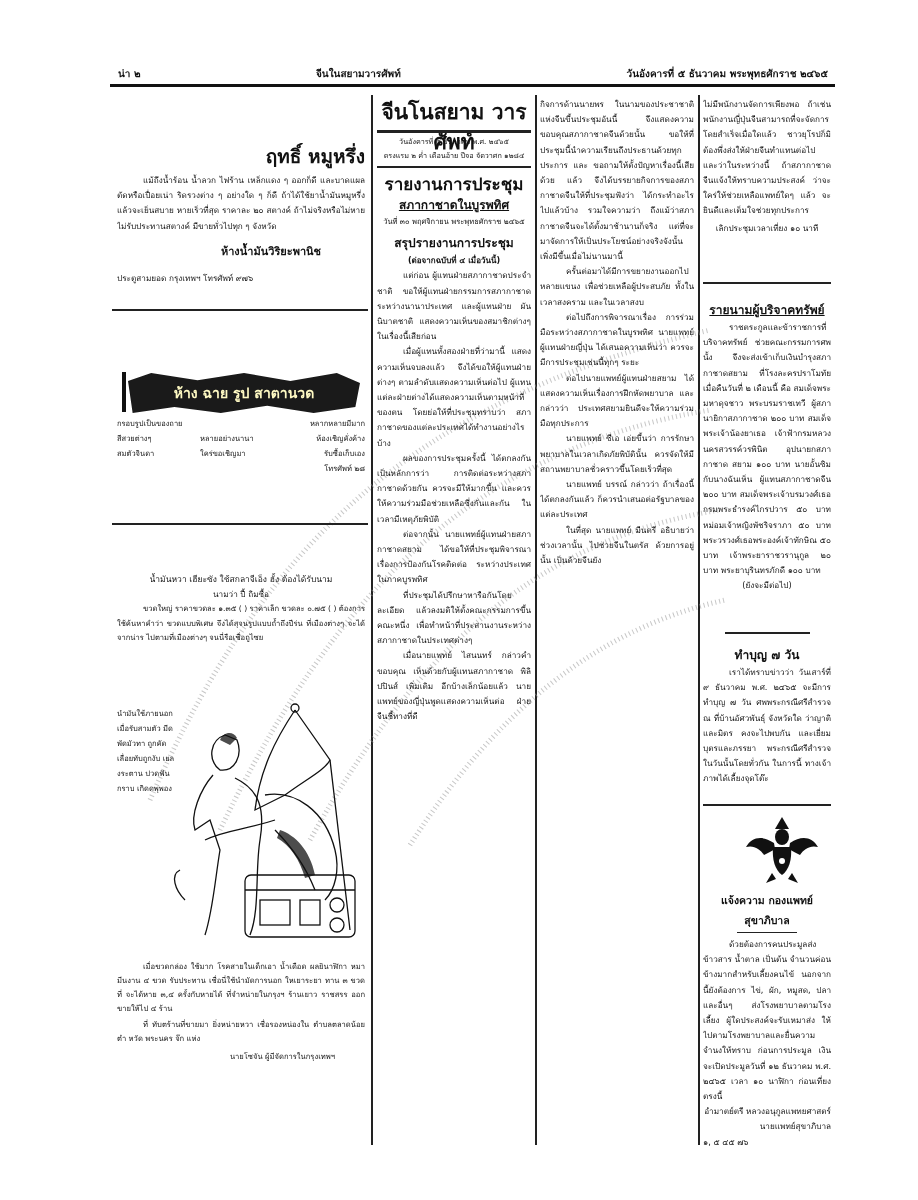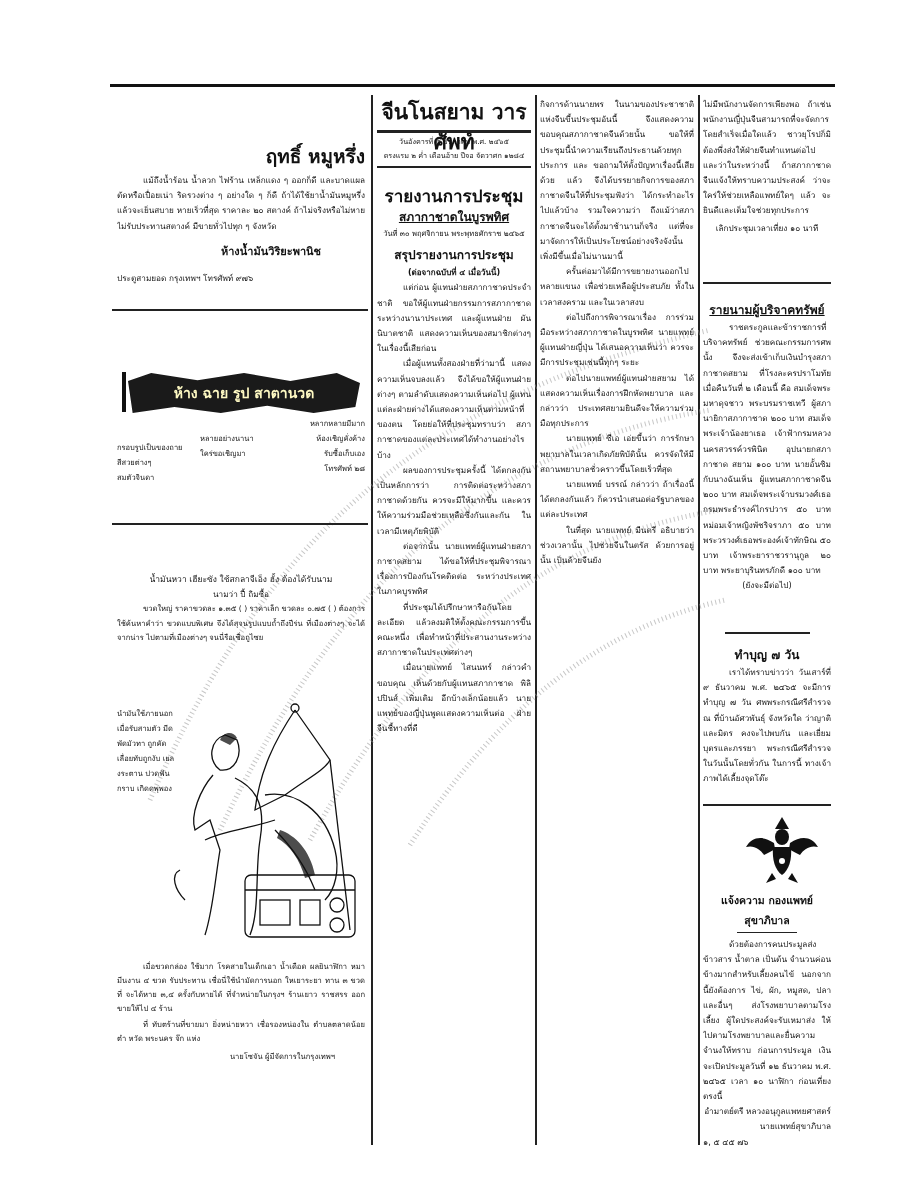--- a/index.html
+++ b/index.html
@@ -14,38 +14,43 @@
   .rule-top { position: absolute; left: 110px; top: 84px; width: 725px; height: 3px; background: #111; }
   .vrule { position: absolute; width: 2px; background: #222; }
   .hrule { position: absolute; height: 2px; background: #222; }
   .col { position: absolute; font-size: 8.2px; line-height: 15.2px; text-align: justify; overflow: hidden; }
   .col p { margin: 0; }
   .indent { text-indent: 26px; }
   .center { text-align: center; }
   .right { text-align: right; }
   .h-ad { font-size: 19px; font-weight: bold; text-align: right; line-height: 26px; margin-bottom: 4px; }
   .h-mast { font-size: 21px; font-weight: bold; text-align: center; line-height: 30px; }
-  .h-sec { font-size: 17px; font-weight: bold; text-align: center; line-height: 24px; margin-top: 12px; }
+  .h-sec { font-size: 17px; font-weight: bold; text-align: center; line-height: 24px; }
   .h-sub { font-size: 12px; font-weight: bold; text-align: center; text-decoration: underline; line-height: 18px; }
   .h-col { font-size: 12px; font-weight: bold; text-align: center; line-height: 20px; }
   .bold { font-weight: bold; }
   .speckle { position: absolute; pointer-events: none; opacity: .55; }
   .banner { position: absolute; left: 128px; top: 373px; width: 232px; height: 40px;
             background: #1a1a1a; color: #fef9c3; font-size: 14px; font-weight: bold;
             display: flex; align-items: center; justify-content: space-around;
             clip-path: polygon(0 20%, 10% 0, 30% 18%, 50% 0, 70% 20%, 90% 0, 100% 25%, 98% 85%, 80% 100%, 60% 82%, 40% 100%, 20% 85%, 2% 100%); }
   .banner-bar { position: absolute; left: 122px; top: 372px; width: 4px; height: 40px; background: #111; }
   .illus { position: absolute; left: 165px; top: 700px; width: 200px; height: 245px; }
   .garuda { position: absolute; left: 742px; top: 815px; width: 80px; height: 70px; }
 </style>
 </head>
 <body>
 
 <div class="page">
 
+  <div class="running-head">
+    <span class="pg">น่า ๒</span>
+    <span class="title">จีนในสยามวารศัพท์</span>
+    <span class="date">วันอังคารที่ ๕ ธันวาคม  พระพุทธศักราช ๒๔๖๕</span>
+  </div>
   <div class="rule-top"></div>
 
   <div class="vrule" style="left:371px; top:95px; height:1050px;"></div>
   <div class="vrule" style="left:535px; top:95px; height:1050px;"></div>
   <div class="vrule" style="left:698px; top:95px; height:1050px;"></div>
 
   <svg class="speckle" style="left:110px; top:300px;" width="620" height="560">
     <g fill="none" stroke="#999" stroke-width="5" stroke-dasharray="1 3">
       <path d="M40 500 C 150 250, 300 100, 600 30"></path>
       <path d="M110 530 C 220 300, 360 150, 600 110"></path>
@@ -59,21 +64,21 @@
     <p class="indent">แม้ถึงน้ำร้อน น้ำลวก ไฟร้าน เหล็กแดง ๆ ออกก็ดี และบาดแผลตัดหรือเปื่อยเน่า ริดรวงต่าง ๆ อย่างใด ๆ ก็ดี ถ้าได้ใช้ยาน้ำมันหมูหรึ่ง แล้วจะเย็นสบาย หายเร็วที่สุด ราคาละ ๒๐ สตางค์ ถ้าไม่จริงหรือไม่หาย ไม่รับประทานสตางค์ มีขายทั่วไปทุก ๆ จังหวัด</p>
     <p class="center bold" style="font-size:11px; margin-top:10px; padding-left:60px;">ห้างน้ำมันวิริยะพานิช</p>
     <p style="margin-top:12px;">ประตูสามยอด กรุงเทพฯ โทรศัพท์ ๙๗๖</p>
   </div>
   <div class="hrule" style="left:112px; top:309px; width:256px;"></div>
 
   <div class="banner-bar"></div>
   <div class="banner">
     <span>ห้าง  ฉาย  รูป  สาตานวด</span>
   </div>
-  <div class="col" style="left:117px; top:440px; width:82px; font-size:7.5px; line-height:15px;">
+  <div class="col" style="left:117px; top:417px; width:82px; font-size:7.5px; line-height:15px;font-family:Liberation Mono, monospace;">
     <p>กรอบรูปเป็นของถาย</p>
     <p>สีสวยต่างๆ</p>
     <p>สมตัวจินดา</p>
   </div>
   <div class="col" style="left:200px; top:431px; width:86px; font-size:7.5px; line-height:15px;">
     <p>หลายอย่างนานา</p>
     <p>ใคร่ขอเชิญมา</p>
   </div>
   <div class="col" style="left:285px; top:416px; width:80px; font-size:7.5px; line-height:15px; text-align:right;">
     <p>หลากหลายมีมาก</p>

